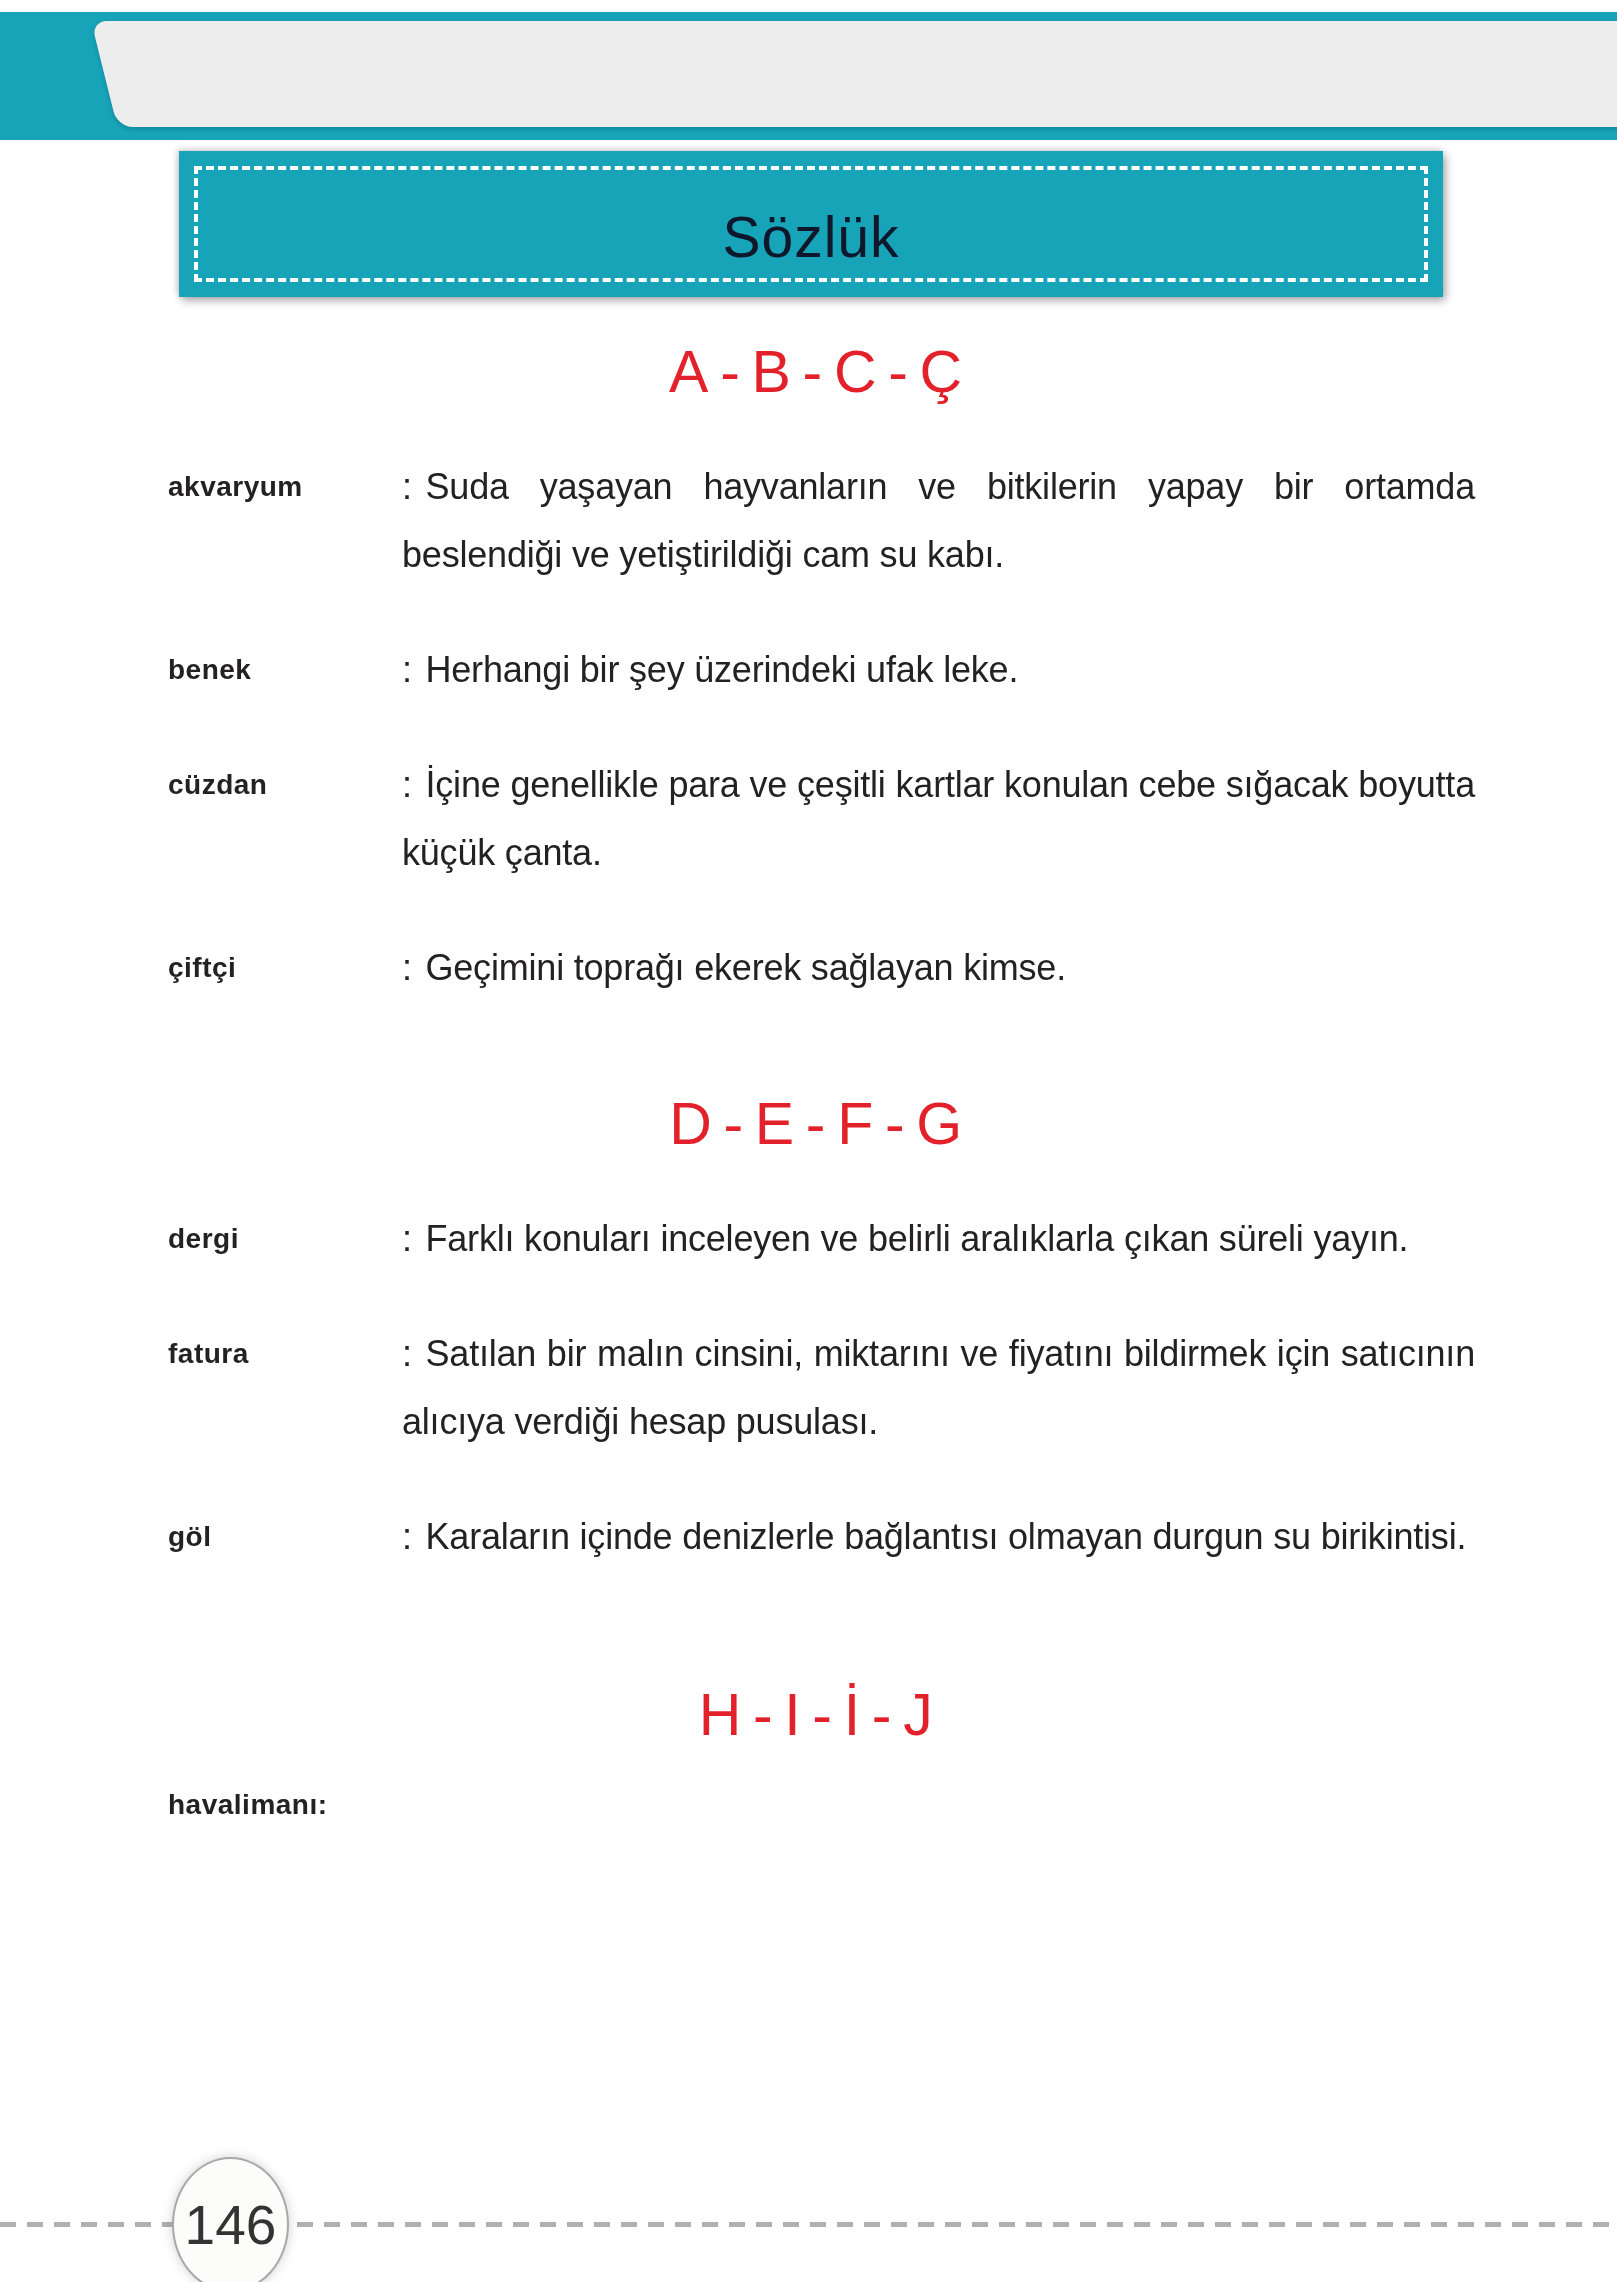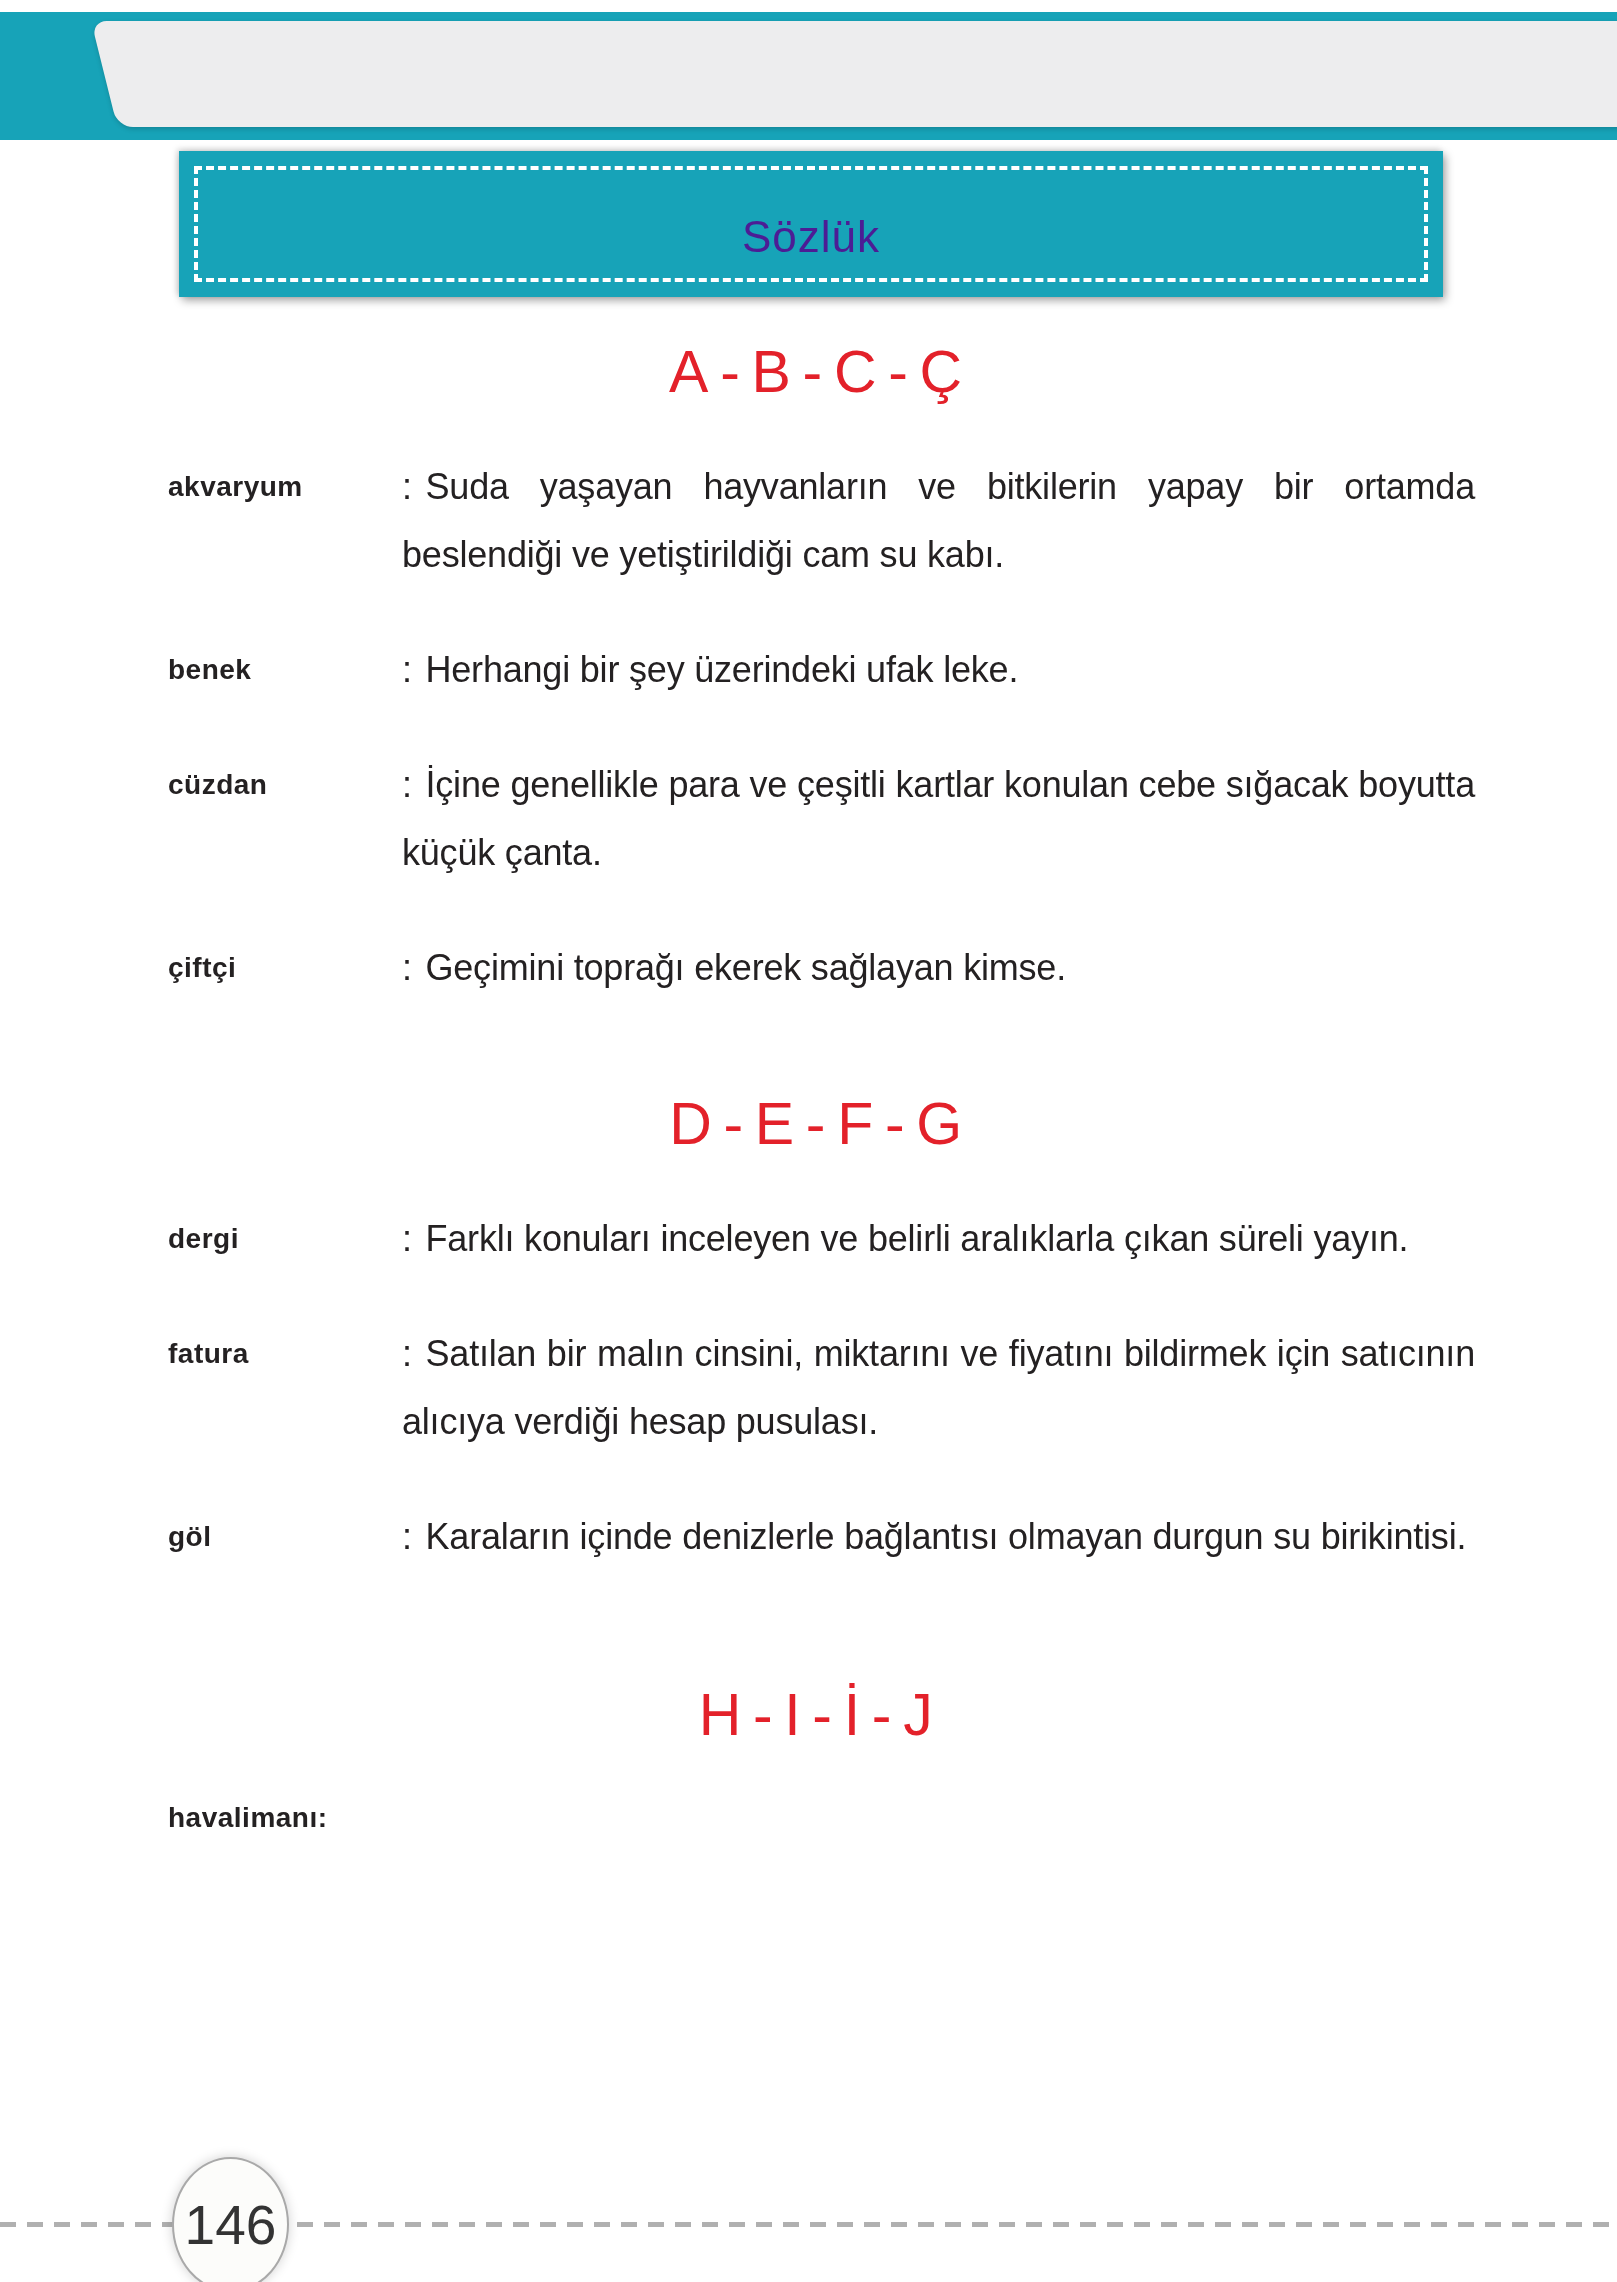--- a/index.html
+++ b/index.html
@@ -21,28 +21,28 @@
          background:var(--c-plate); border-radius:15.6px;
          transform:skewX(14deg); transform-origin:0 0;
          box-shadow:0 2px 4.9px rgba(0,0,0,.18);}
 
   
   .title-box{position:absolute; left:179px; top:151px; width:1264px; height:146px;
              background:var(--c-teal);
              box-shadow:2.9px 3.9px 8.8px rgba(0,0,0,.38), -2px -2px 5.9px rgba(0,0,0,.15);}
   .dash-frame{position:absolute; inset:14.6px; border:4.9px dashed #ffffff;
               display:flex; align-items:center; justify-content:center;}
-  .title{color:#4c1d95; font-size:44px; font-weight:400; letter-spacing:1px;margin-top:26px;}
+  .title{color:#0f172a; font-size:57px; font-weight:400; letter-spacing:1px;margin-top:26px;}
 
   
   .content{position:absolute; left:168px; top:343px; width:1307px; color:var(--c-text);}
   .sec-h{margin:0 0 51px; text-align:center; color:var(--c-red);
          font-size:59px; font-weight:400; letter-spacing:11.7px; line-height:59px;}
   .sec-h.defg{margin-top:93px;}
-  .sec-h.hij{margin-top:115px; margin-bottom:39px;}
+  .sec-h.hij{margin-top:115px; margin-bottom:26px;}
 
   .entry{display:flex; align-items:flex-start; margin-bottom:47px;}
   .entry:last-child{margin-bottom:0;}
   .term{flex:0 0 234px; font-weight:700; font-size:28px; line-height:68px;
         letter-spacing:0.5px; white-space:nowrap;}
   .def{flex:1; margin:0; font-size:36px; line-height:68px;
        text-align:justify; letter-spacing:-0.2px;}
   .colon{margin-right:13.7px;}
 
   

